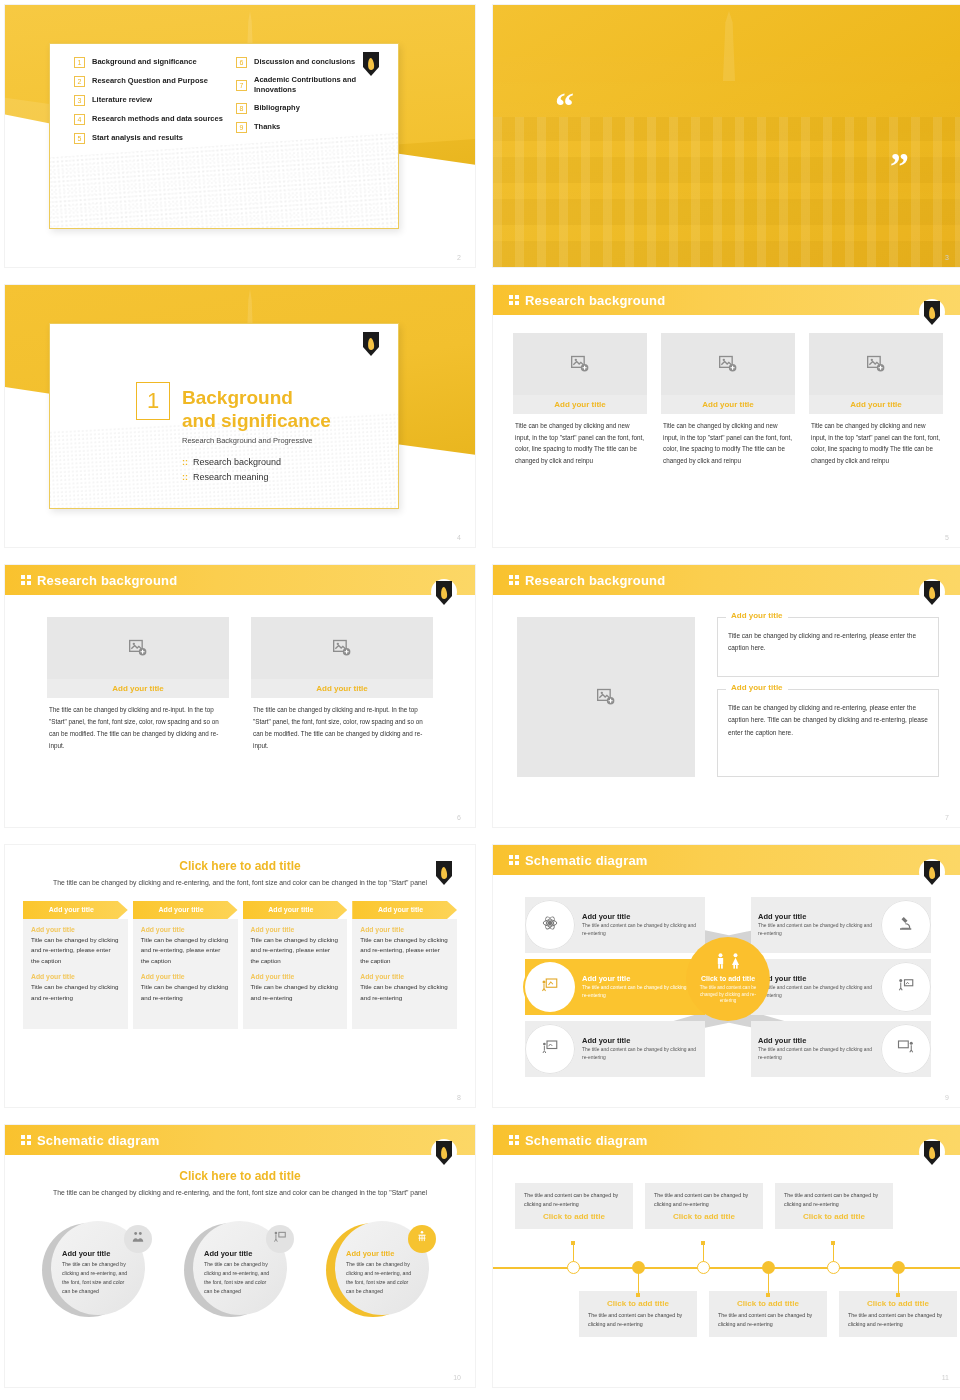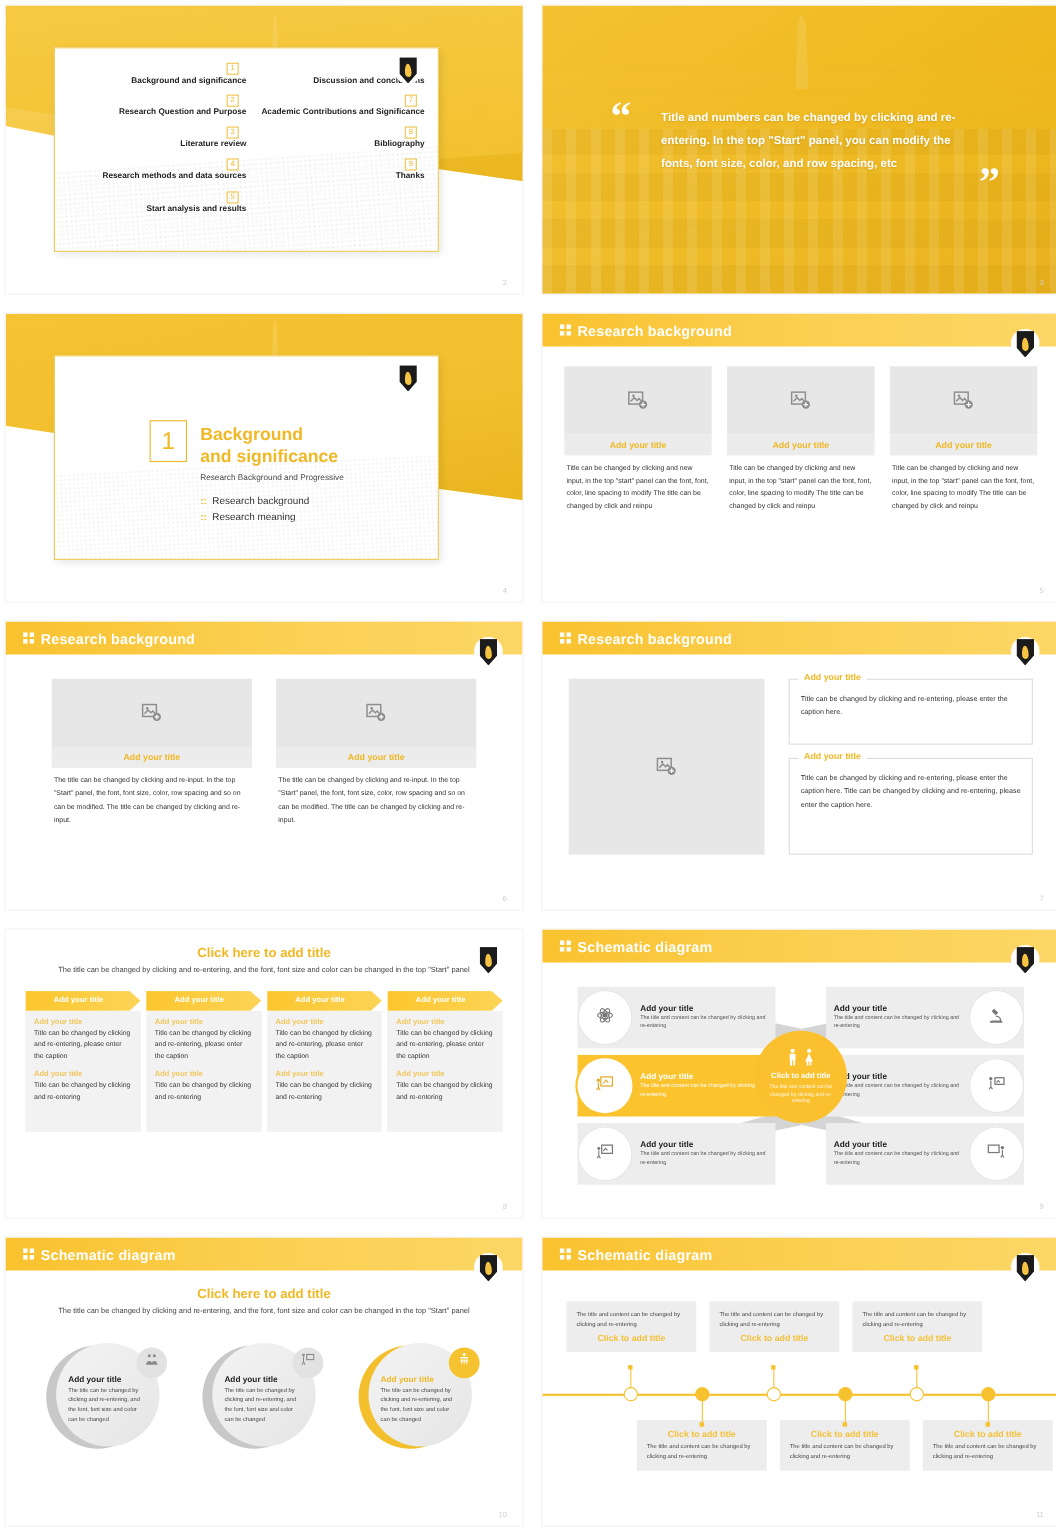--- a/index.html
+++ b/index.html
@@ -95,21 +95,21 @@
       radial-gradient(ellipse at 30% 20%, rgba(0,0,0,.045) 0 1px, transparent 1.4px) 0 0/4px 4px,
       radial-gradient(ellipse at 70% 60%, rgba(0,0,0,.035) 0 1px, transparent 1.4px) 2px 2px/5px 5px;
     opacity:.75;
     transform: rotate(-4deg);
   }
   .s1 h1 {
     position:relative; margin:18px 0 0 28px;
     font-size:19px; color:#f0b824; font-weight:bold; letter-spacing:.5px;
   }
   .s1 .cols { position:relative; display:flex; margin:12px 0 0 24px; gap:12px; }
-  .toc-item { display:flex; align-items:flex-end; margin-bottom:7px;flex-direction:column; }
+  .toc-item { display:flex; align-items:center; margin-bottom:7px; }
   .toc-num {
     flex:0 0 auto; width:11px; height:11px; margin-right:7px; margin-top:1px;
     border:1px solid #f0c24a; color:#f0b824;
     font-size:7px; line-height:10px; text-align:center;
   }
   .toc-txt { font-size:7.5px; color:#222; line-height:1.35; font-weight:bold; }
   .col-a { width:150px; } .col-b { width:150px; }
 
   
   .s2 { background: linear-gradient(150deg,#f4c231 0%, #eeb81c 60%, #e8ae12 100%); }
@@ -165,21 +165,21 @@
     background:
       radial-gradient(circle at 30% 30%, rgba(0,0,0,.05) 0 .8px, transparent 1.2px) 0 0/4px 4px;
     transform: rotate(-3deg); opacity:.8;
   }
   .s3 .inner { position:relative; padding:62px 0 0 86px; }
   .s3 .numbox {
     position:absolute; left:86px; top:58px; width:34px; height:38px;
     border:1.6px solid #f0b824; color:#f0b824;
     font-size:22px; line-height:36px; text-align:center; font-weight:400;
   }
-  .s3 .ttl { margin-left:46px; font-size:16px; color:#f0b824; font-weight:bold; line-height:1.22; }
+  .s3 .ttl { margin-left:46px; font-size:19px; color:#f0b824; font-weight:bold; line-height:1.22; }
   .s3 .sub { margin-left:46px; margin-top:4px; font-size:7.5px; color:#4a4a4a; }
   .s3 .blist { margin-left:46px; margin-top:12px; }
   .s3 .blist div { font-size:9px; color:#333; margin-bottom:5px; }
   .s3 .blist span { color:#f0b824; font-weight:bold; margin-right:5px; }
 
   
   .ph { background:#e7e7e7; display:flex; align-items:center; justify-content:center; }
   .ph svg { width:22px; height:20px; }
   .cap-bar {
     background:#ececec; text-align:center;
@@ -346,21 +346,21 @@
             <div class="toc-txt">Start analysis and results</div>
           </div>
         </div>
         <div class="col-b">
           <div class="toc-item">
             <div class="toc-num">6</div>
             <div class="toc-txt">Discussion and conclusions</div>
           </div>
           <div class="toc-item">
             <div class="toc-num">7</div>
-            <div class="toc-txt">Academic Contributions and Significance</div>
+            <div class="toc-txt">Academic Contributions and Innovations</div>
           </div>
           <div class="toc-item">
             <div class="toc-num">8</div>
             <div class="toc-txt">Bibliography</div>
           </div>
           <div class="toc-item">
             <div class="toc-num">9</div>
             <div class="toc-txt">Thanks</div>
           </div>
         </div>
@@ -371,21 +371,20 @@
           <div class="flame"></div>
       </div>
     </div>
     <div class="pg">2</div>
   </div>
 
   <div class="slide s2">
     <div class="bldg"></div>
     <div class="rows"></div>
     <div class="qmark qm-open">“</div>
-    <div class="qtext">Title and numbers can be changed by clicking and re-entering. In the top "Start" panel, you can modify the fonts, font size, color, and row spacing, etc</div>
     <div class="qmark qm-close">”</div>
     <div class="pg">3</div>
   </div>
 
   <div class="slide s3">
     <div class="ybg"></div>
     <div class="tower"></div>
     <div class="card">
       <div class="wave"></div>
       <div class="numbox">1</div>

